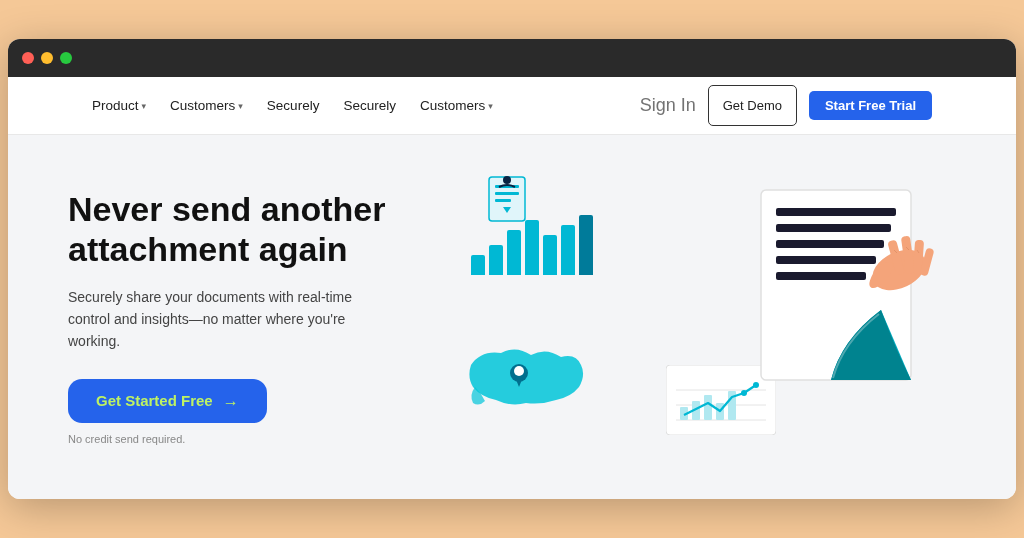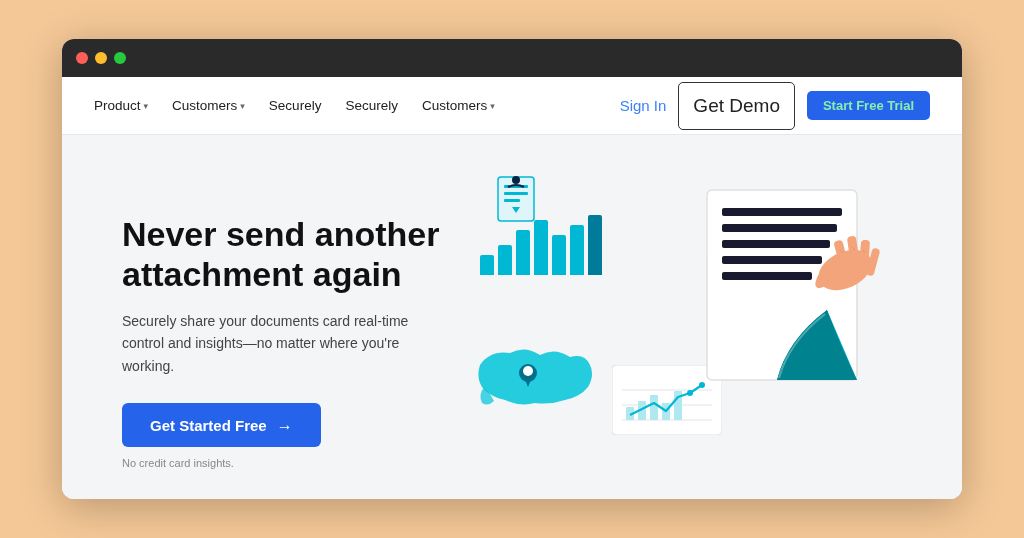--- a/index.html
+++ b/index.html
@@ -8,21 +8,21 @@
       display: flex;
       align-items: center;
       justify-content: center;
       width: 1024px;
       height: 538px;
       font-family: -apple-system, BlinkMacSystemFont, 'Segoe UI', sans-serif;
       overflow: hidden;
     }
 
     .browser-window {
-      width: 900px;
+      width: 1008px;
       height: 460px;
       background: #fff;
       border-radius: 12px;
       overflow: hidden;
       box-shadow: 0 8px 40px rgba(0,0,0,0.25);
     }
 
     .browser-titlebar {
       background: #2a2a2a;
       height: 38px;
@@ -89,54 +89,54 @@
       color: #666;
     }
 
     .nav-actions {
       display: flex;
       align-items: center;
       gap: 12px;
     }
 
     .btn-signin {
-      font-size: 15px;
-      color: #3b82f6;
+      font-size: 18px;
+      color: #737373;
       background: none;
       border: none;
       cursor: pointer;
     }
 
     .btn-demo {
-      font-size: 19px;
+      font-size: 13px;
       color: #222;
       background: #fff;
       border: 1.5px solid #333;
       border-radius: 5px;
       padding: 12px 14px;
       cursor: pointer;
       font-weight: 500;
     }
 
     .btn-trial {
       font-size: 13px;
-      color: #86efac;
+      color: #ffffff;
       background: #2563EB;
       border: none;
       border-radius: 5px;
       padding: 7px 16px;
       cursor: pointer;
       font-weight: 600;
     }
 
     
     .hero {
       flex: 1;
       display: flex;
-      align-items: flex-end;
+      align-items: center;
       padding: 30px 60px;
       position: relative;
       overflow: hidden;
     }
 
     .hero-text {
       flex: 0 0 42%;
       z-index: 2;
     }
 
@@ -154,23 +154,23 @@
       line-height: 1.6;
       margin-bottom: 26px;
       max-width: 300px;
     }
 
     .btn-cta {
       display: inline-flex;
       align-items: center;
       gap: 10px;
       background: #2563EB;
-      color: #ffffff;
+      color: #bef264;
       border: none;
-      border-radius: 6px;
+      border-radius: 14px;
       padding: 13px 28px;
       font-size: 15px;
       font-weight: 600;
       cursor: pointer;
     }
 
     .btn-cta .arrow {
       font-size: 16px;
     }
 
@@ -273,26 +273,26 @@
           <button class="btn-demo">Get Demo</button>
           <button class="btn-trial">Start Free Trial</button>
         </div>
       </div>
     </nav>
 
     <section class="hero">
 
       <div class="hero-text">
         <h1 class="hero-title">Never send another attachment again</h1>
-        <p class="hero-subtitle">Securely share your documents card real-time control and insights—no matter where you're working.</p>
+        <p class="hero-subtitle">Securely share your documents with real-time control and insights—no matter where you're working.</p>
         <button class="btn-cta">
           <span>Get Started Free</span>
           <span class="arrow">→</span>
         </button>
-        <p class="no-cc">No credit card insights.</p>
+        <p class="no-cc">No credit send required.</p>
       </div>
 
       <div class="hero-illustration">
 
         <div class="person-icon">
           <svg width="52" height="48" viewBox="0 0 52 48">
 
             <rect x="8" y="2" width="36" height="44" rx="3" fill="#e0f5fa" stroke="#00B8D4" stroke-width="1.5"></rect>
             <rect x="14" y="10" width="24" height="3" rx="1" fill="#00B8D4"></rect>
             <rect x="14" y="17" width="24" height="3" rx="1" fill="#00B8D4"></rect>

